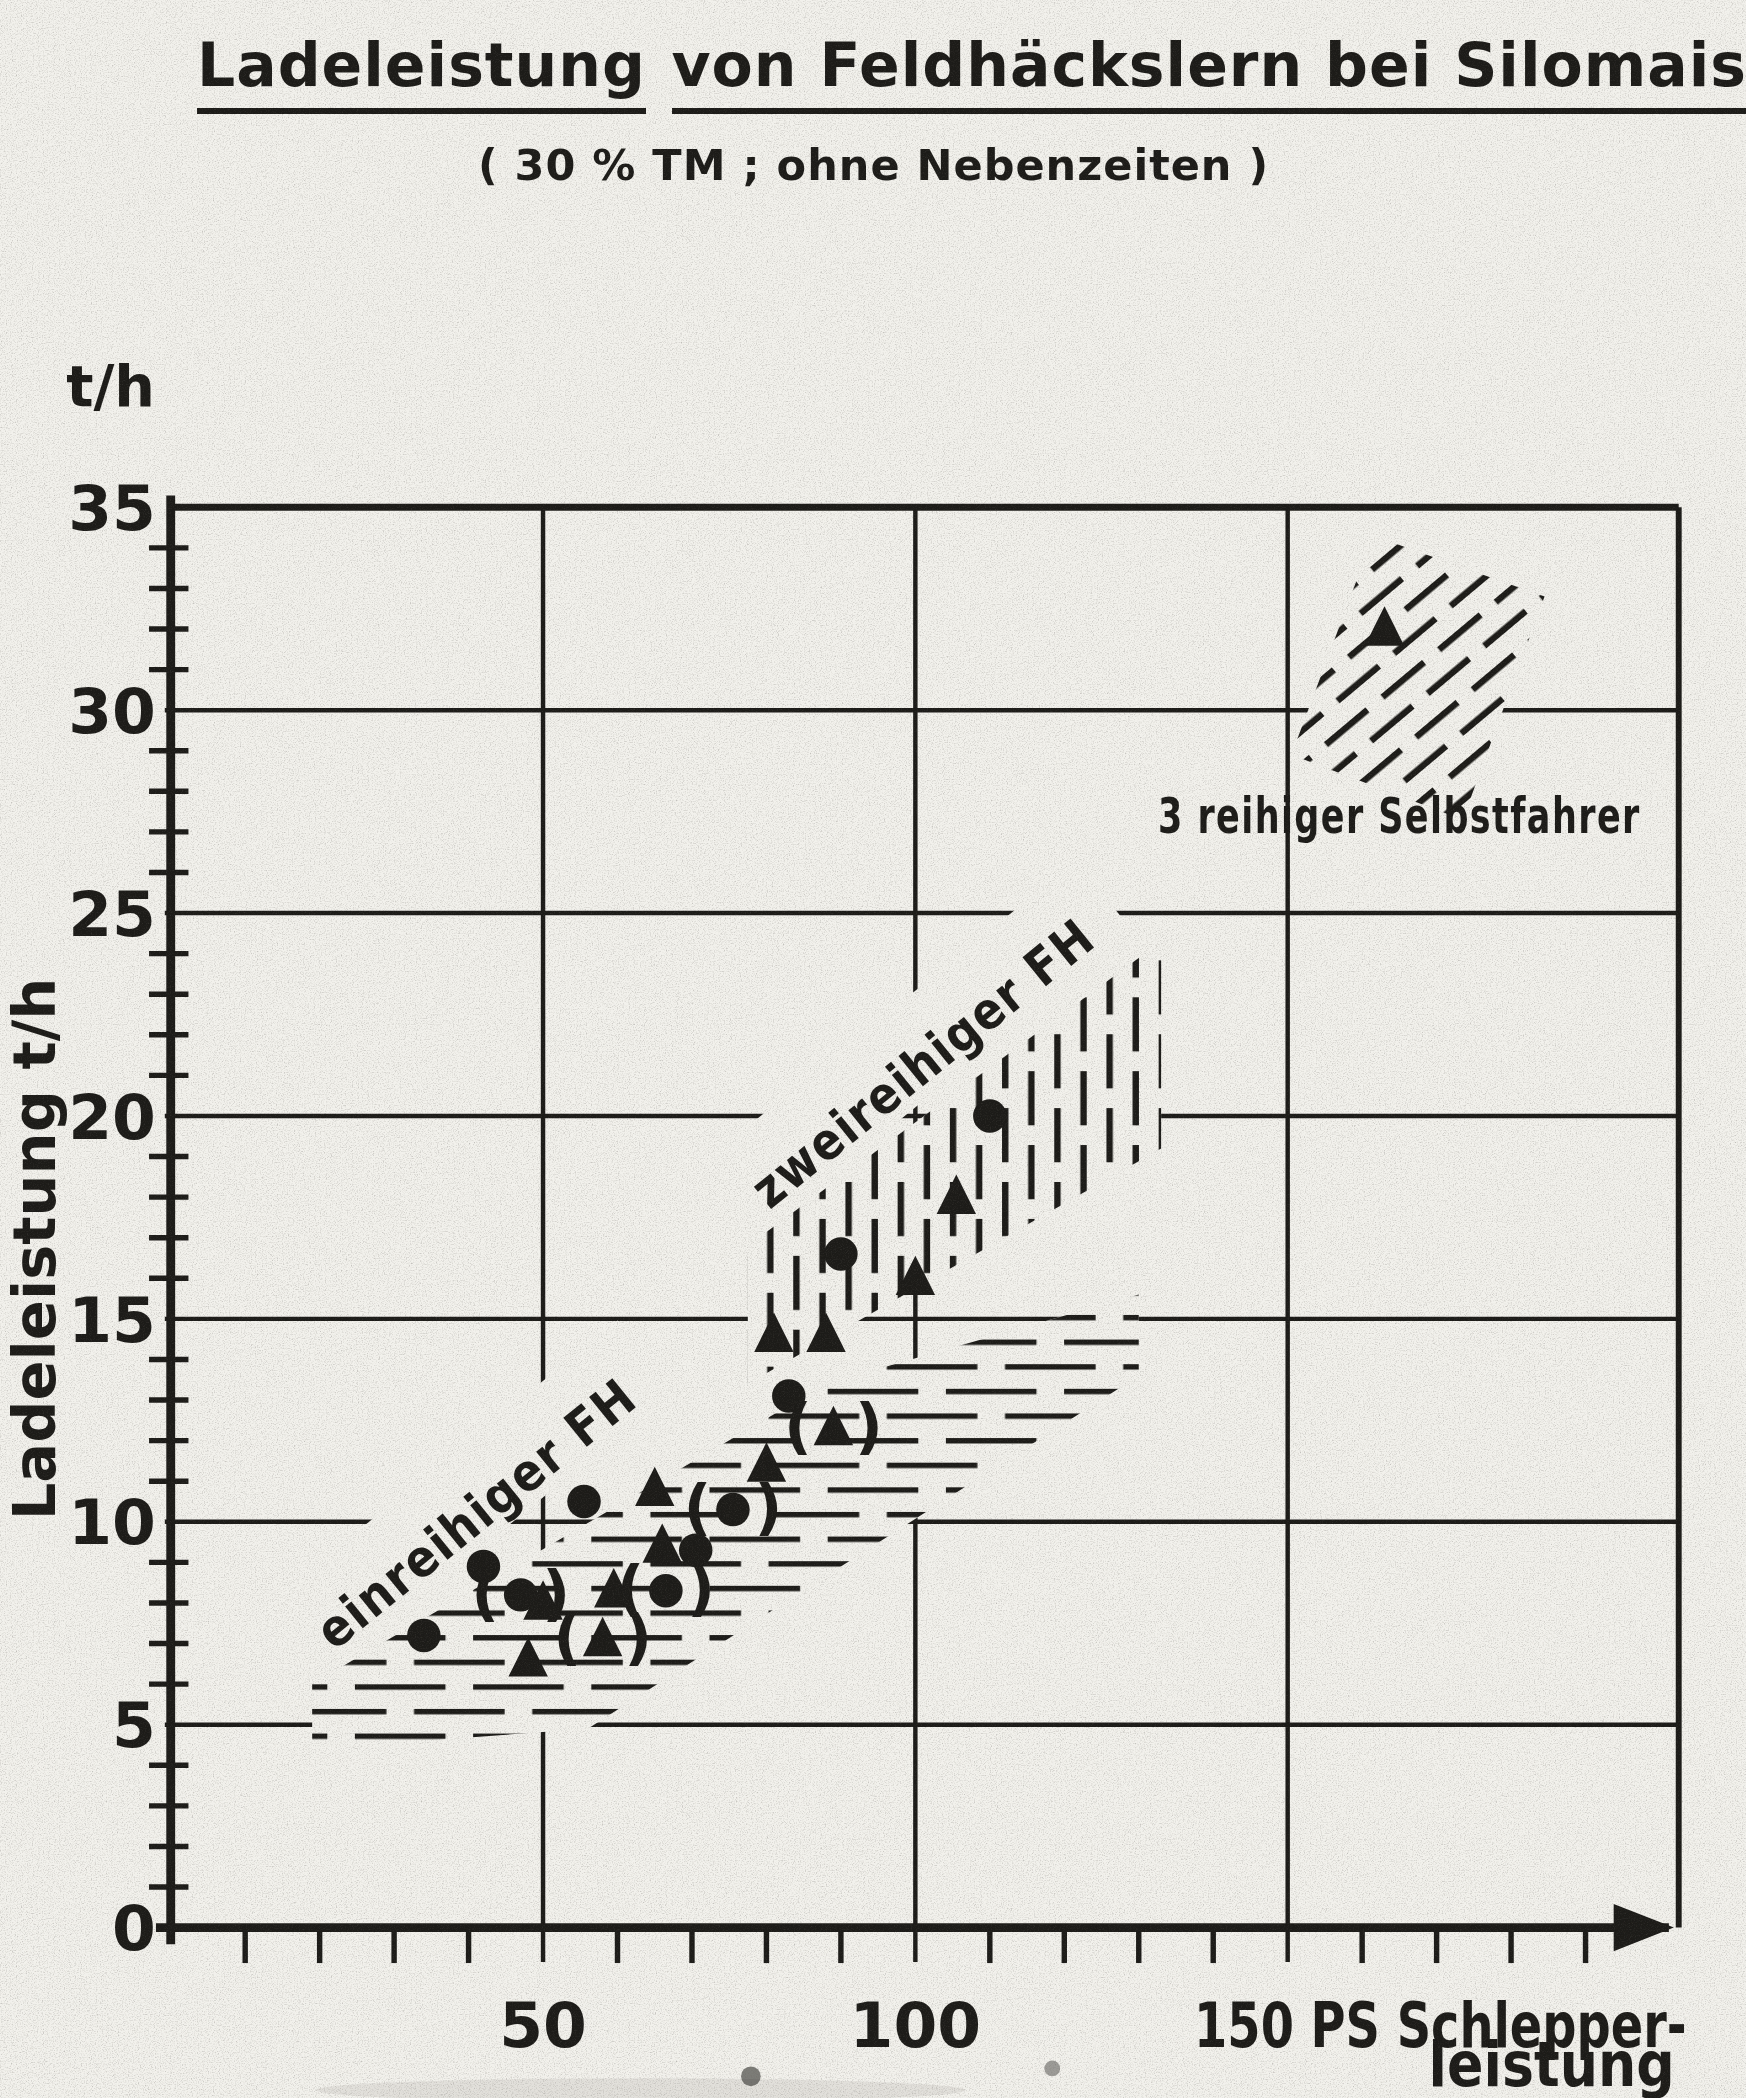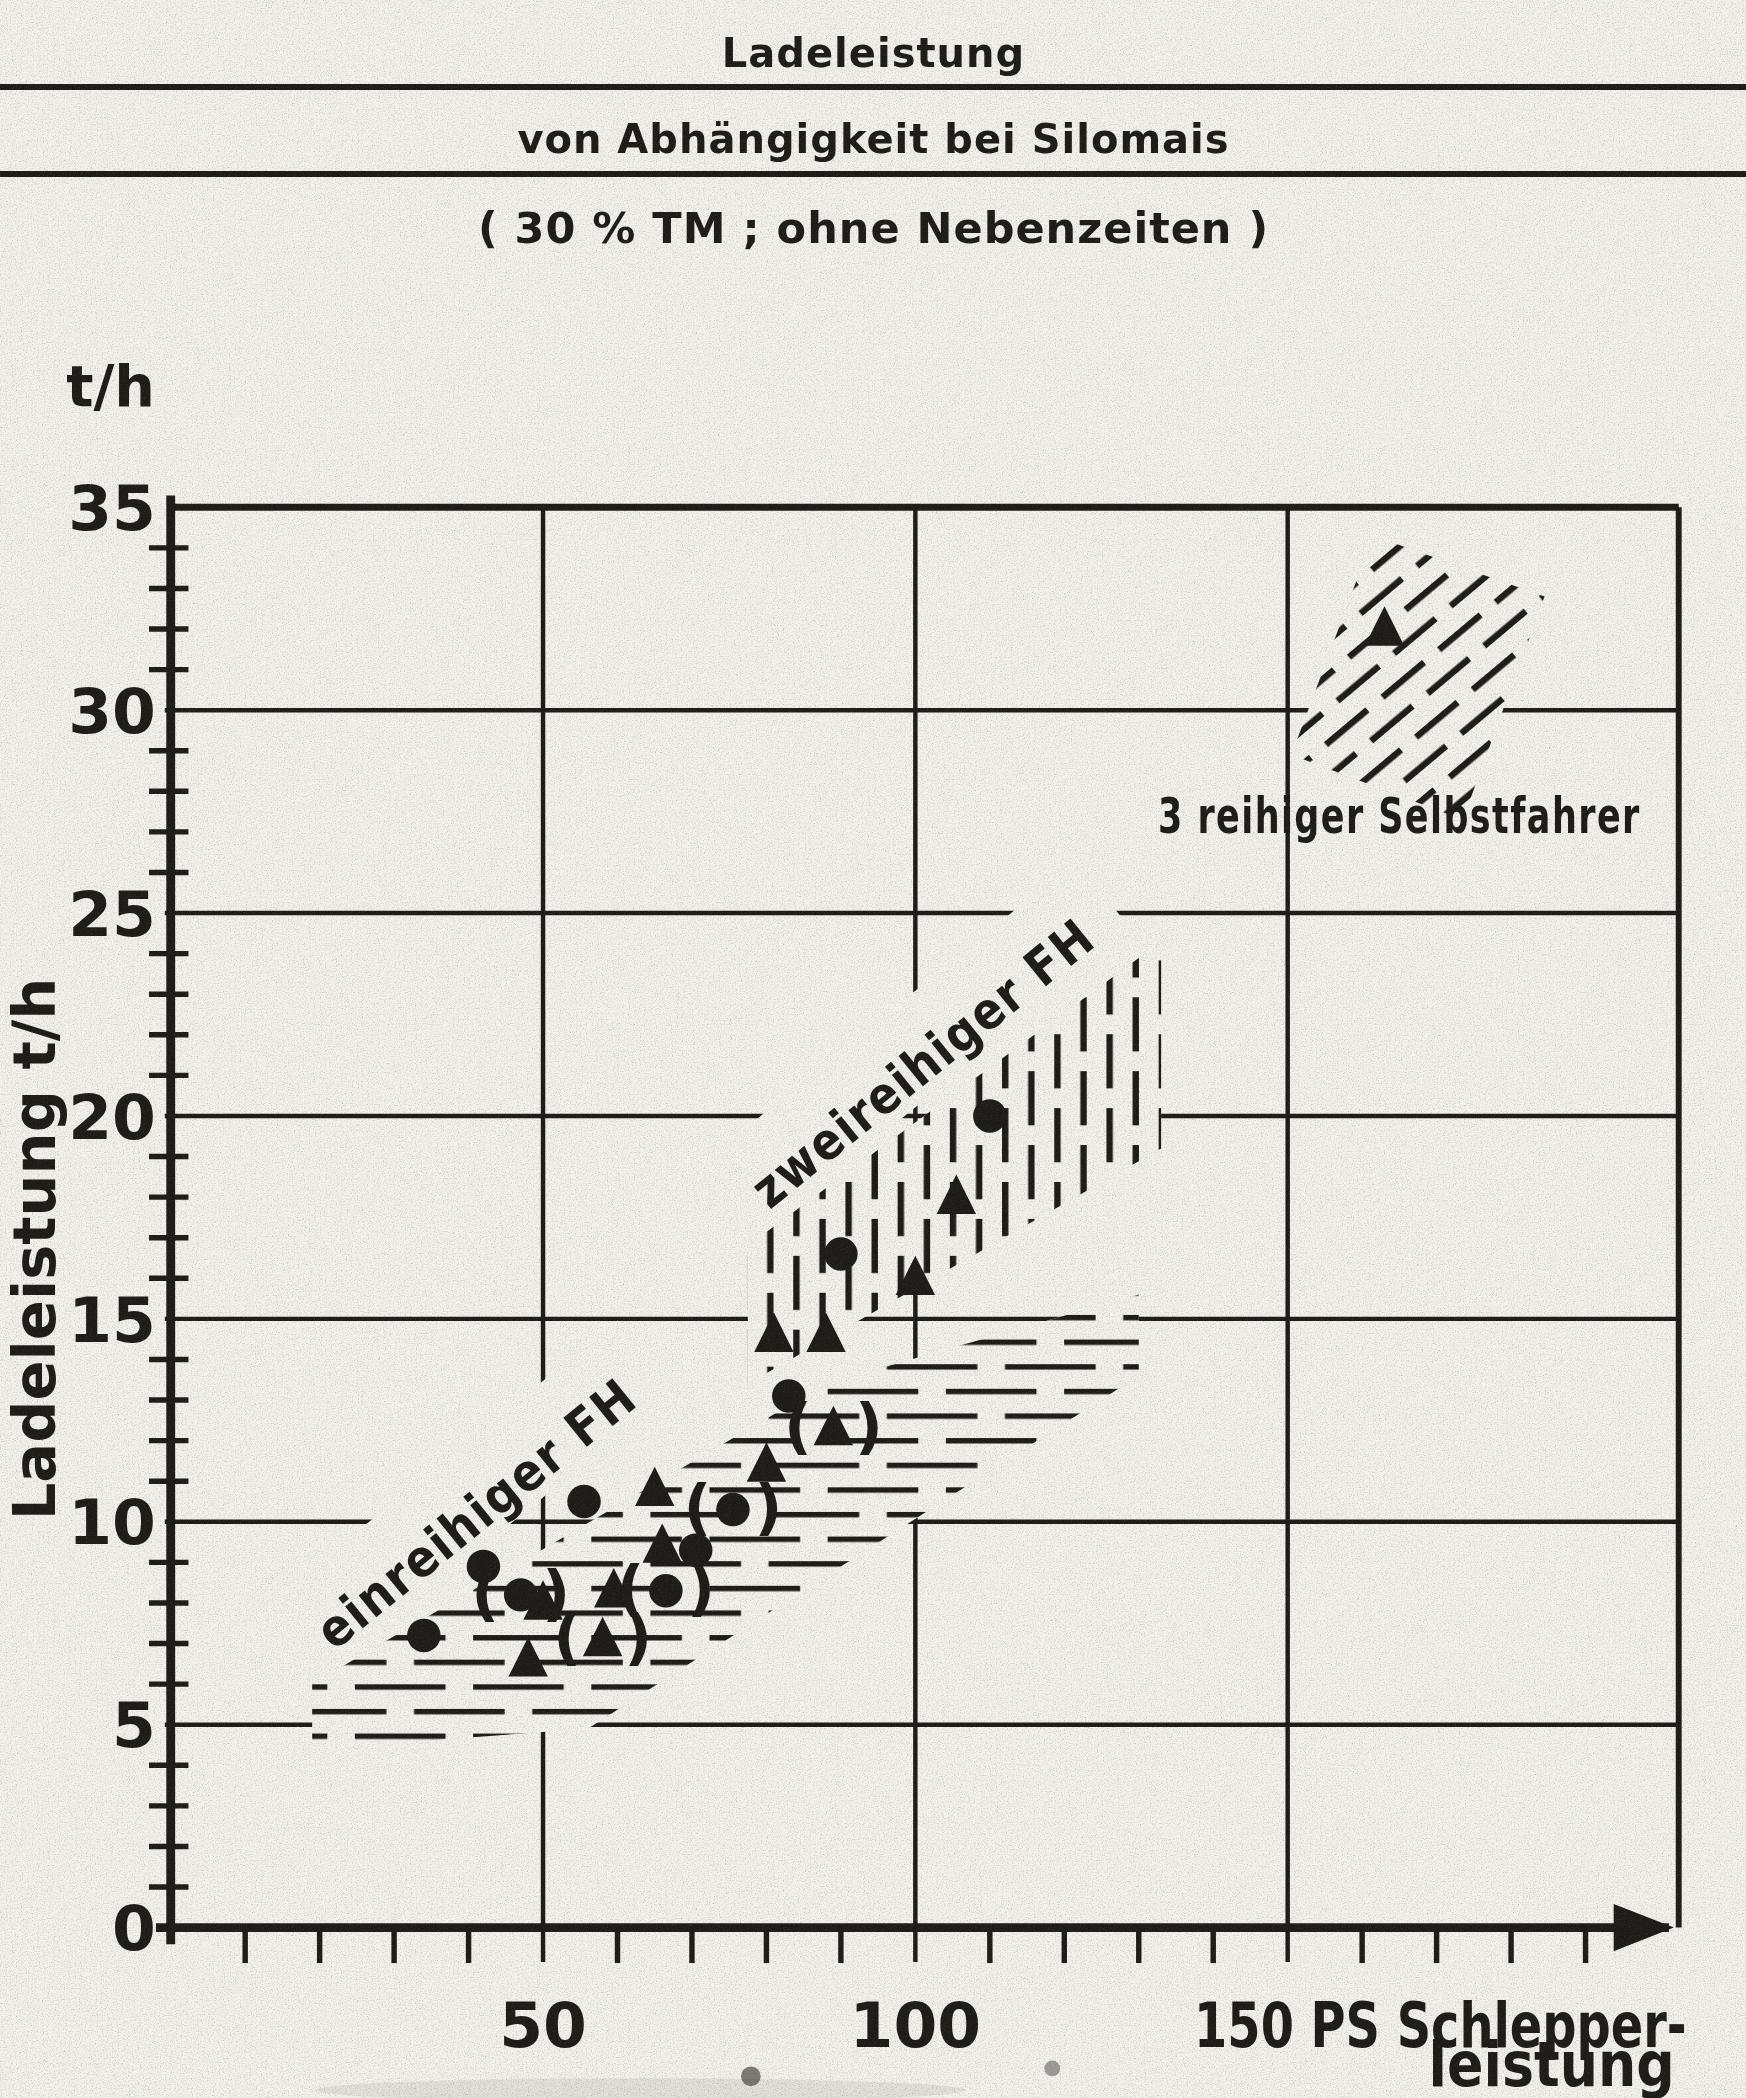--- a/index.html
+++ b/index.html
@@ -13,23 +13,23 @@
     font-family:"DejaVu Sans",sans-serif;
     overflow:hidden;
     position:relative;
   }
   .page{position:absolute;inset:0;background:var(--paper);}
   .title-block{
     position:absolute;top:29.6px;left:0;width:100%;
     text-align:center;color:var(--ink);z-index:1;
   }
   .t-line{
-    display:flex;justify-content:space-between;gap:25.6px;
-    font-size:40px;font-weight:700;letter-spacing:1px;
-    margin-bottom:25.6px;color:var(--ink);flex-direction:column;
+    display:flex;justify-content:flex-end;gap:25.6px;
+    font-size:60px;font-weight:700;letter-spacing:1px;
+    margin-bottom:25.6px;color:var(--ink);
   }
   .t-line .u{
     display:inline-block;
     border-bottom:6.9px solid var(--ink);
     padding-bottom:8.9px;
   }
   .t-line .u-ext{padding-right:35px;}
   .subtitle{
     font-size:43px;font-weight:700;letter-spacing:1px;
     margin-top:5.9px;color:var(--ink);
@@ -42,21 +42,21 @@
   }
 </style>
 </head>
 <body>
 
 <div class="page">
 
   <header class="title-block">
     <div class="t-line">
       <span class="u">Ladeleistung</span>
-      <span class="u">von Abhängigkeit bei Silomais</span>
+      <span class="u">von Feldhäckslern bei Silomais</span>
     </div>
     <div class="subtitle">( 30 % TM ; ohne Nebenzeiten )</div>
   </header>
 
   <svg id="chart" width="1747" height="2098" viewBox="0 0 1773 2130">
       <defs>
         <pattern id="patH" width="120" height="50" patternUnits="userSpaceOnUse">
           <rect x="0" y="10" width="92" height="5.5" fill="#1c1b18"></rect>
           <rect x="60" y="35" width="60" height="5.5" fill="#1c1b18"></rect>
           <rect x="0" y="35" width="32" height="5.5" fill="#1c1b18"></rect>

